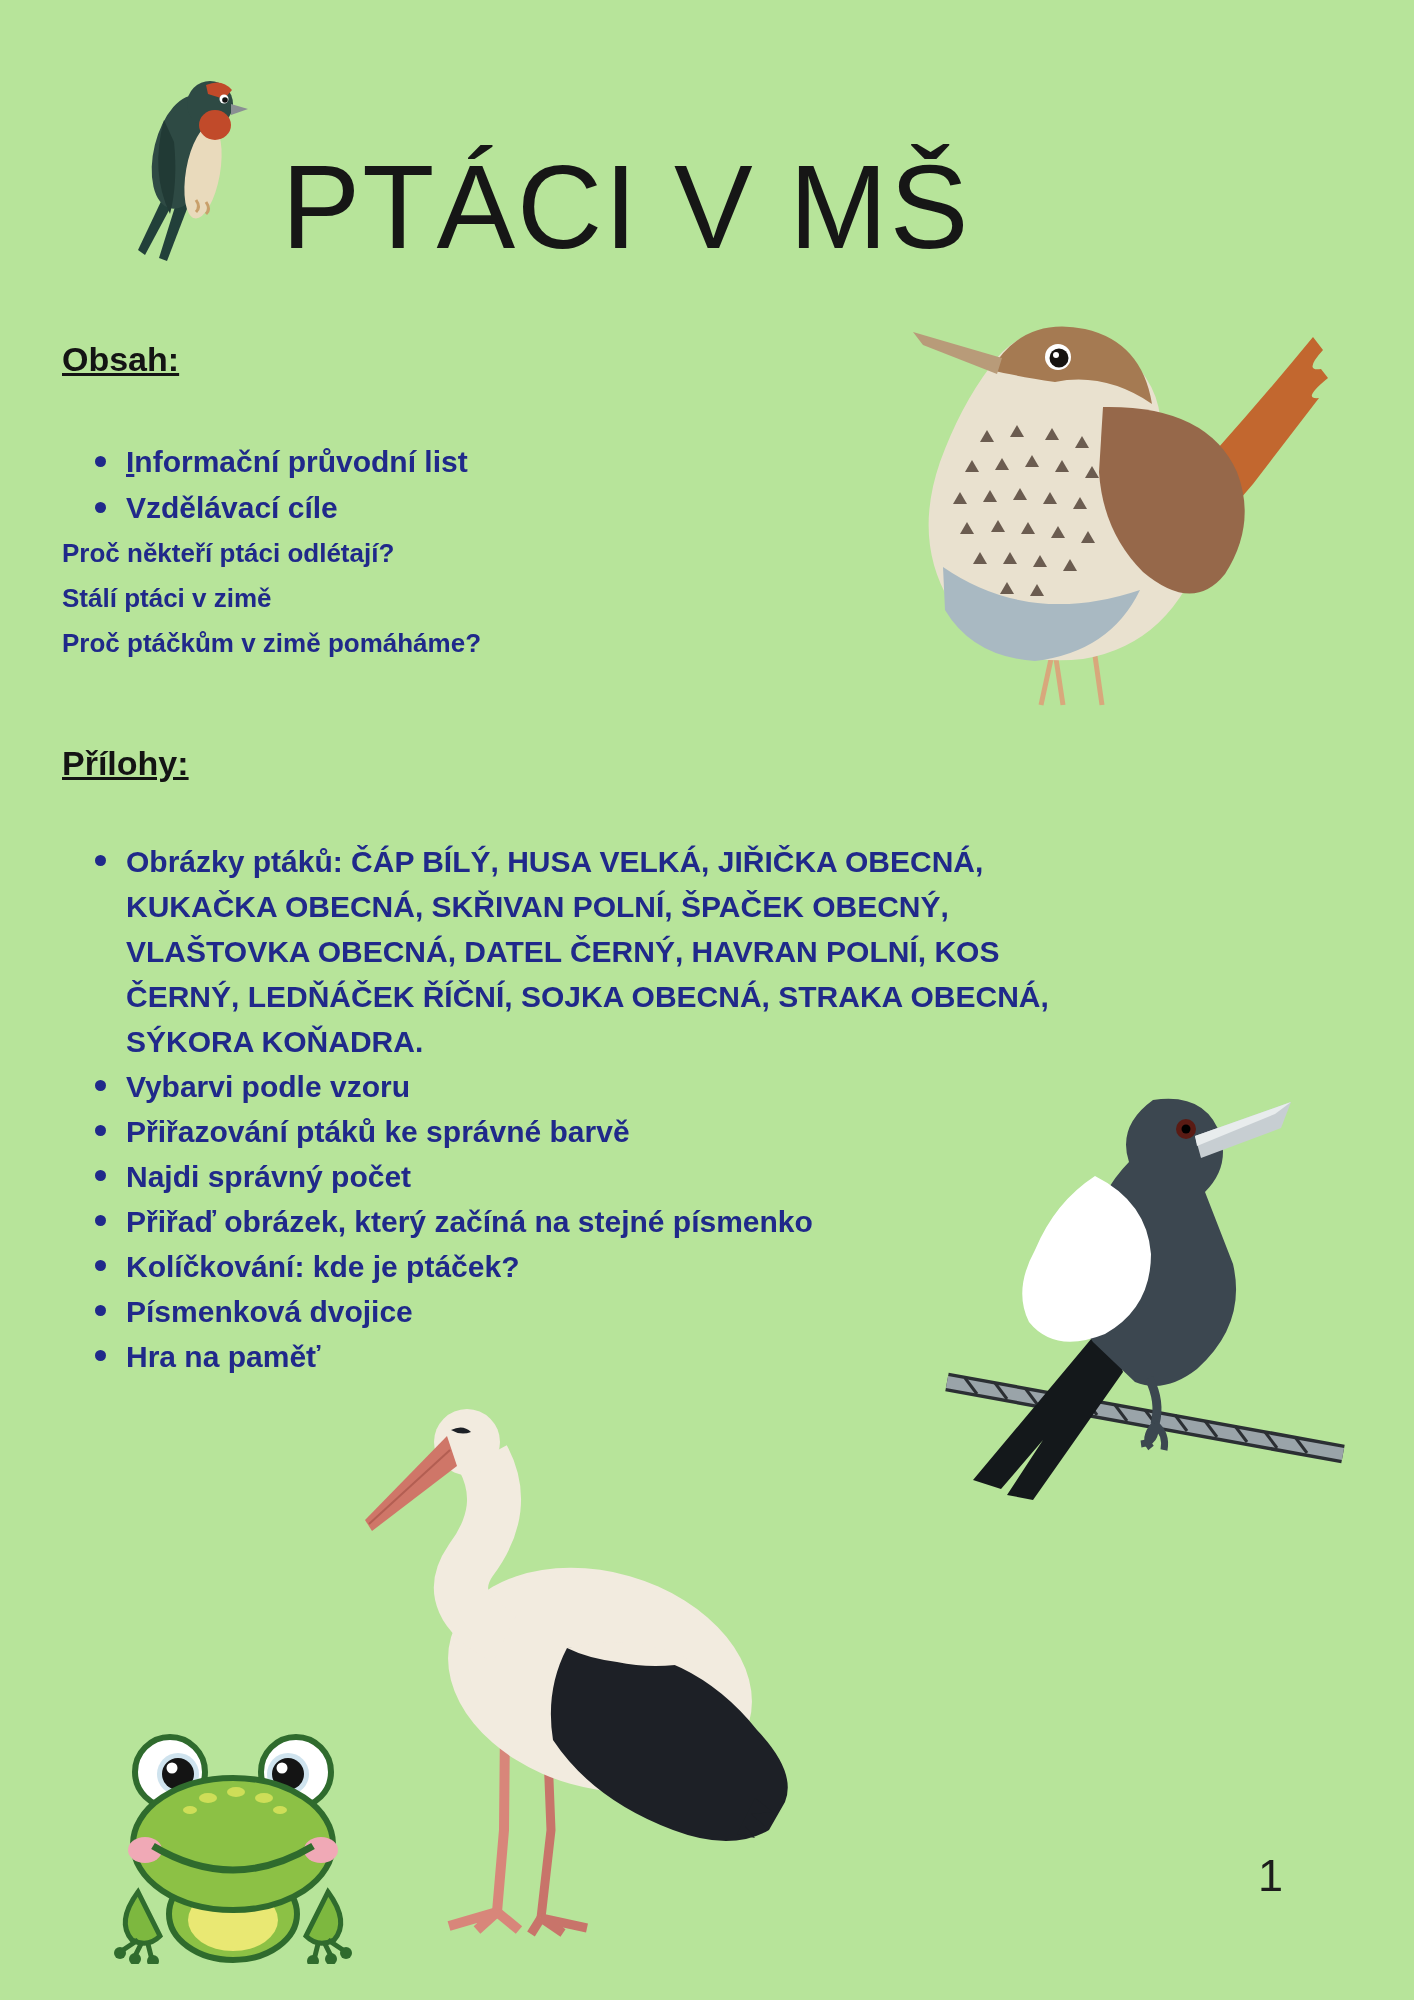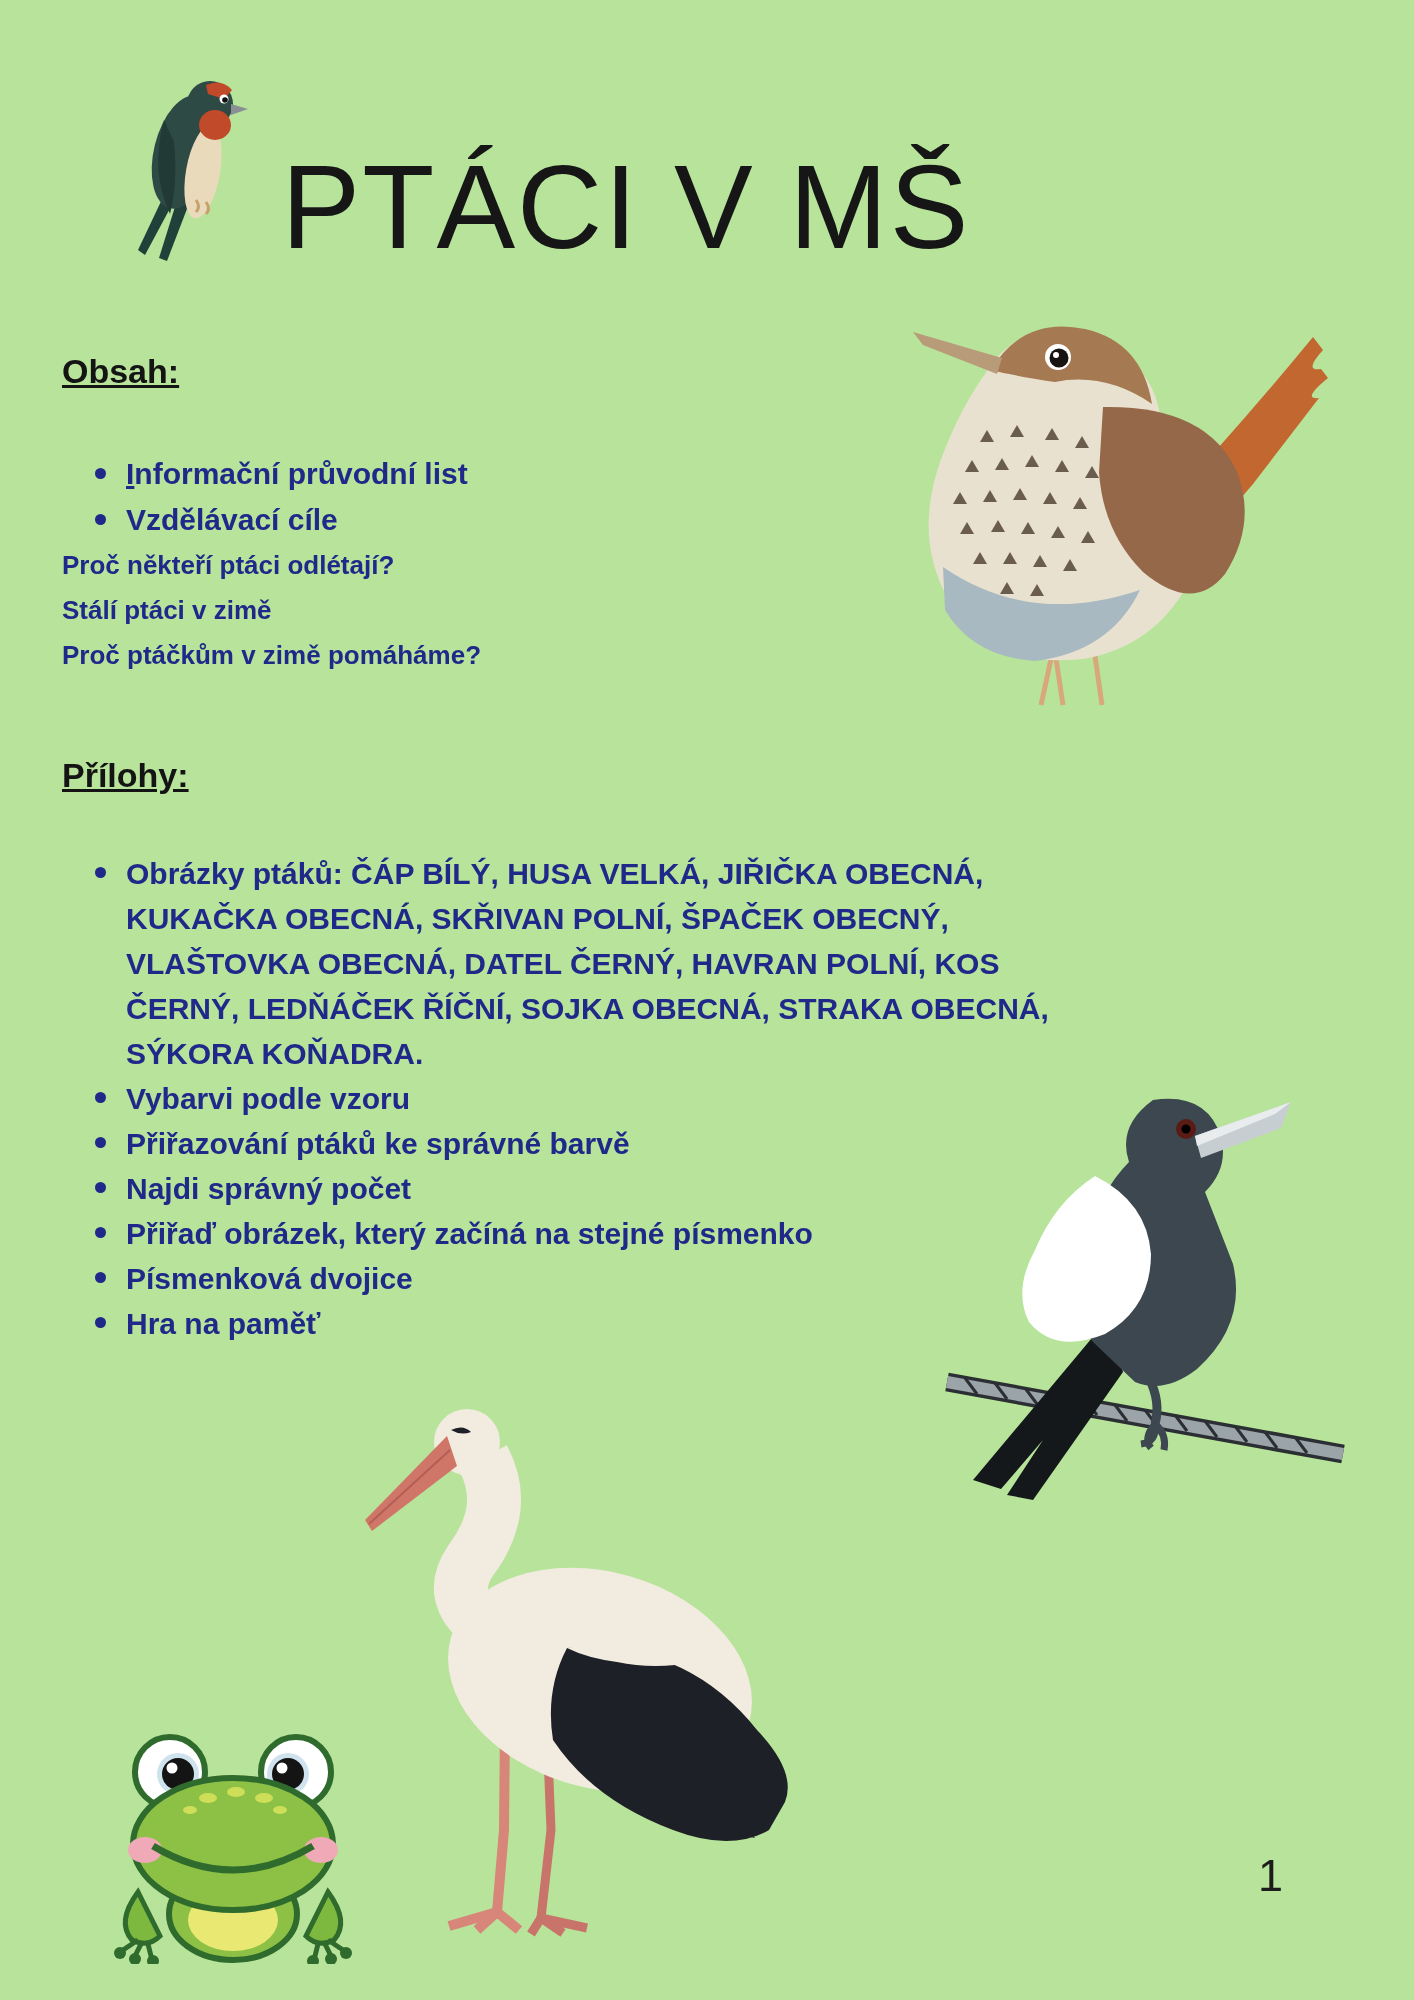--- a/index.html
+++ b/index.html
@@ -22,21 +22,21 @@
     text-align:center;
     font-size:118px;line-height:128px;
     font-weight:200;
     letter-spacing:2px;
     color:#161616;
     padding-left:14px;
     box-sizing:border-box;
   }
 
   .content{
-    position:absolute;left:62px;top:352px;width:990px;
+    position:absolute;left:62px;top:340px;width:990px;
   }
   .section-heading{
     font-size:34px;font-weight:bold;color:#141414;
     text-decoration:underline;
     margin:0;
   }
   .heading-obsah{margin-bottom:60px;}
   .heading-prilohy{margin-top:78px;margin-bottom:56px;}
 
   ul.blist{list-style:none;margin:0;padding:0;}
@@ -148,20 +148,21 @@
     <p class="plain">Proč ptáčkům v zimě pomáháme?</p>
 
     <h2 class="section-heading heading-prilohy">Přílohy:</h2>
 
     <ul class="blist prilohy">
       <li>Obrázky ptáků: ČÁP BÍLÝ, HUSA VELKÁ, JIŘIČKA OBECNÁ, KUKAČKA OBECNÁ, SKŘIVAN POLNÍ, ŠPAČEK OBECNÝ, VLAŠTOVKA OBECNÁ, DATEL ČERNÝ, HAVRAN POLNÍ, KOS ČERNÝ, LEDŇÁČEK ŘÍČNÍ, SOJKA OBECNÁ, STRAKA OBECNÁ, SÝKORA KOŇADRA.</li>
       <li>Vybarvi podle vzoru</li>
       <li>Přiřazování ptáků ke správné barvě</li>
       <li>Najdi správný počet</li>
       <li>Přiřaď obrázek, který začíná na stejné písmenko</li>
+      <li>Kolíčkování: kde je ptáček?</li>
       <li>Písmenková dvojice</li>
       <li>Hra na paměť</li>
     </ul>
   </div>
 
   <svg class="illus magpie" viewBox="0 0 400 425" aria-hidden="true">
     <path d="M2 300 L398 372" stroke="#2b2f33" stroke-width="19" fill="none"></path>
     <path d="M2 300 L398 372" stroke="#9aa4a9" stroke-width="12" fill="none"></path>
     <g stroke="#2b2f33" stroke-width="3">
       <path d="M20 296 L32 312"></path>

